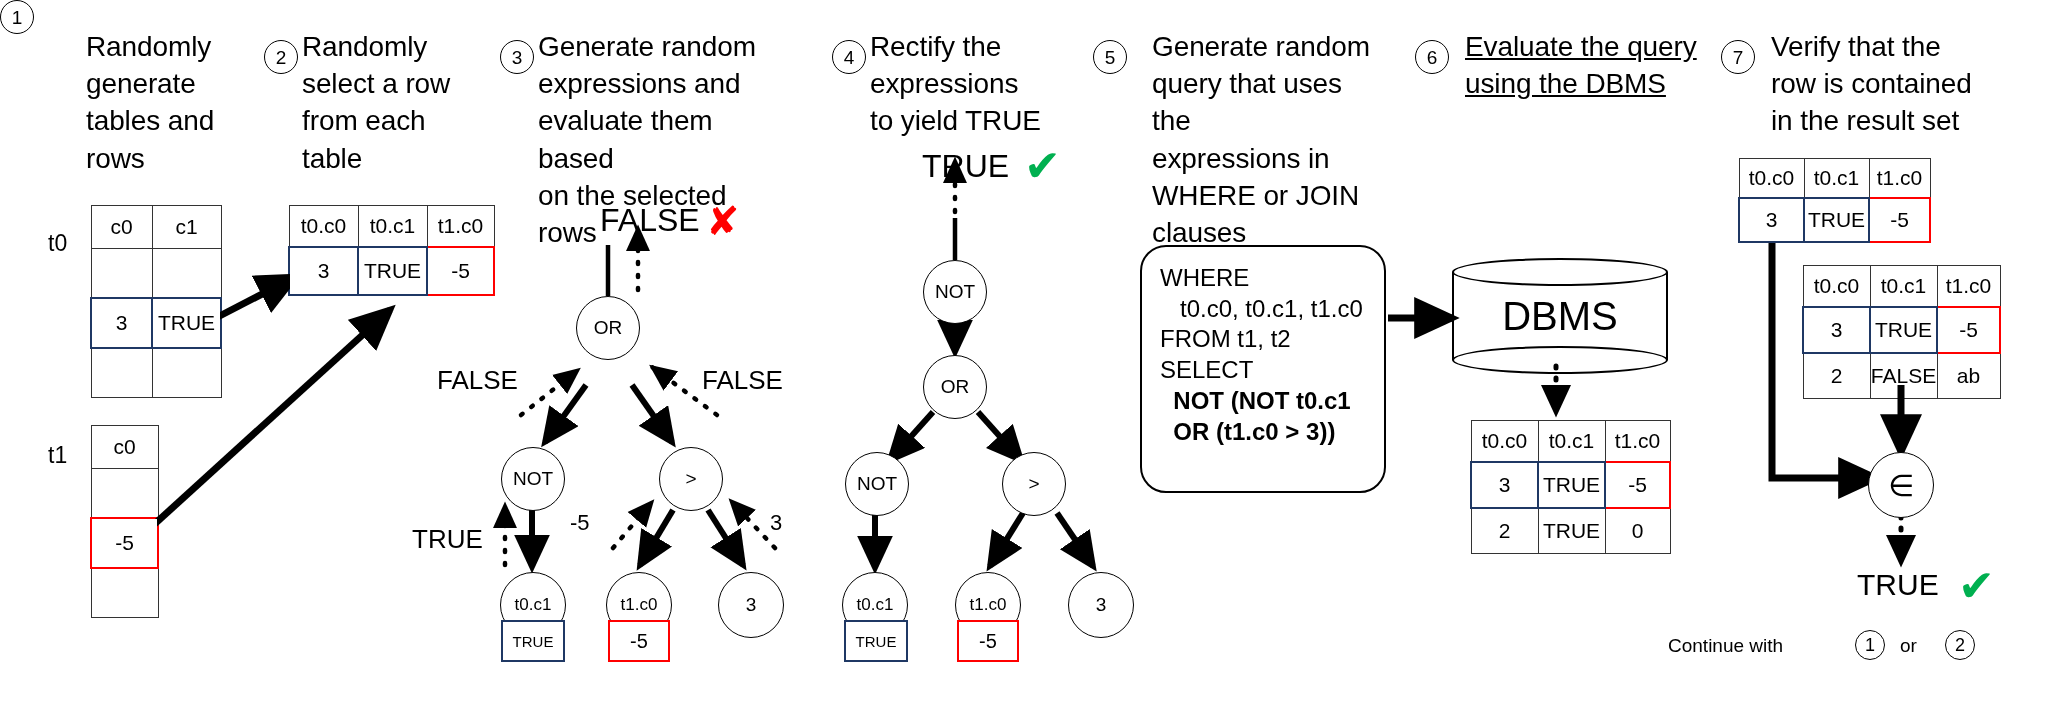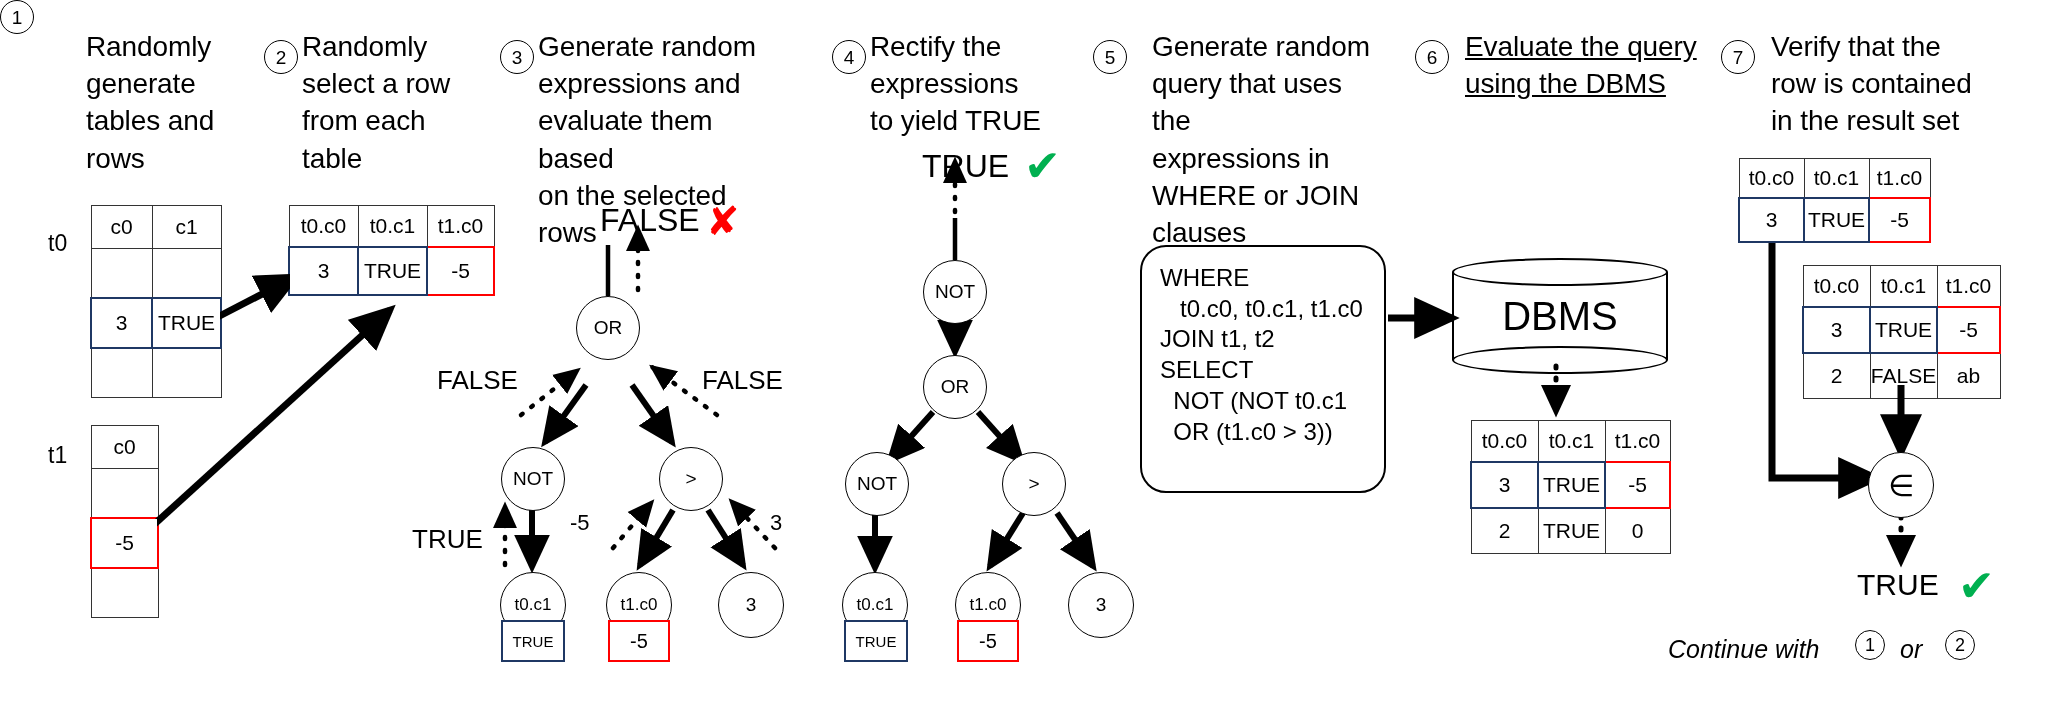--- a/index.html
+++ b/index.html
@@ -51,21 +51,21 @@
 
   .lbl{position:absolute;font-size:26px;}
   .lbl.small{font-size:22px;}
 
   
   .sqlbox{
     position:absolute;border:2.2px solid #000;border-radius:26px;background:#fff;
     font-size:24px;line-height:1.28;padding:16px 18px;box-sizing:border-box;
     white-space:pre;
   }
-  .sqlbox b{font-weight:normal;}
+  .sqlbox b{font-weight:bold;}
 
   
   .cyl{position:absolute;}
   .cyl .body{
     position:absolute;left:0;top:14px;width:100%;height:calc(100% - 28px);
     border-left:2px solid #000;border-right:2px solid #000;background:#fff;box-sizing:border-box;
   }
   .cyl .top,.cyl .bot{
     position:absolute;left:0;width:100%;height:28px;border:2px solid #000;border-radius:50%;
     background:#fff;box-sizing:border-box;
@@ -76,21 +76,21 @@
     position:absolute;left:0;top:0;width:100%;height:100%;
     display:flex;align-items:center;justify-content:center;font-size:40px;z-index:3;
   }
 
   svg.ov{position:absolute;left:0;top:0;width:2056px;height:704px;pointer-events:none;z-index:2;}
 
   .mark{position:absolute;font-weight:bold;}
   .cross{color:#FF0000;font-size:40px;}
   .check{color:#00B050;font-size:44px;}
 
-  .cont{position:absolute;font-size:25px;font-style:italic;}
+  .cont{position:absolute;font-size:19px;}
   .cnum{
     position:absolute;width:30px;height:30px;border:1.7px solid #000;border-radius:50%;
     display:flex;align-items:center;justify-content:center;font-size:18px;box-sizing:border-box;background:#fff;
   }
 </style>
 </head>
 <body>
 
 <div class="step-num">
     <span>1</span>
@@ -329,21 +329,21 @@
 <div class="leafbox red" style="left:957px;top:620px;width:62px;height:42px;">
     <span class="vbig">-5</span>
   </div>
 
 <div class="node" style="left:1068px;top:572px;width:66px;height:66px;">
     <span>3</span>
   </div>
 
 <div class="sqlbox" style="left:1140px;top:245px;width:246px;height:248px;"><span>WHERE</span>
 <span>   t0.c0, t0.c1, t1.c0</span>
-<span>JOIN t1, t2</span>
+<span>FROM t1, t2</span>
 <span>SELECT</span>
 <b>  NOT (NOT t0.c1</b>
 <b>  OR (t1.c0 &gt; 3))</b></div>
 
 <div class="cyl" style="left:1452px;top:258px;width:216px;height:116px;">
   <div class="body"></div>
   <div class="bot"></div>
   <div class="top"></div>
   <div class="cap">DBMS</div>
 </div>

